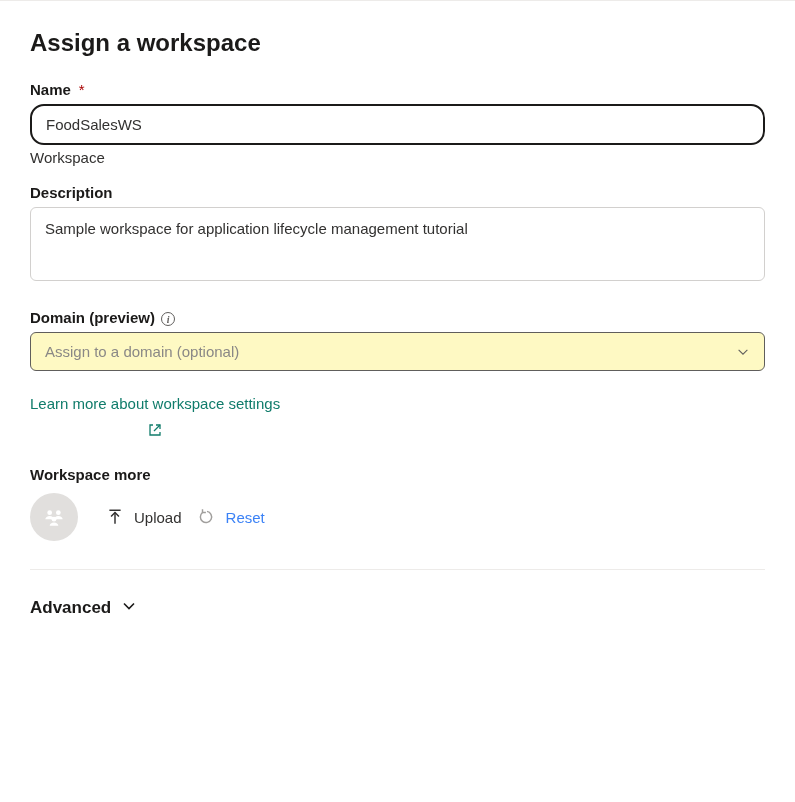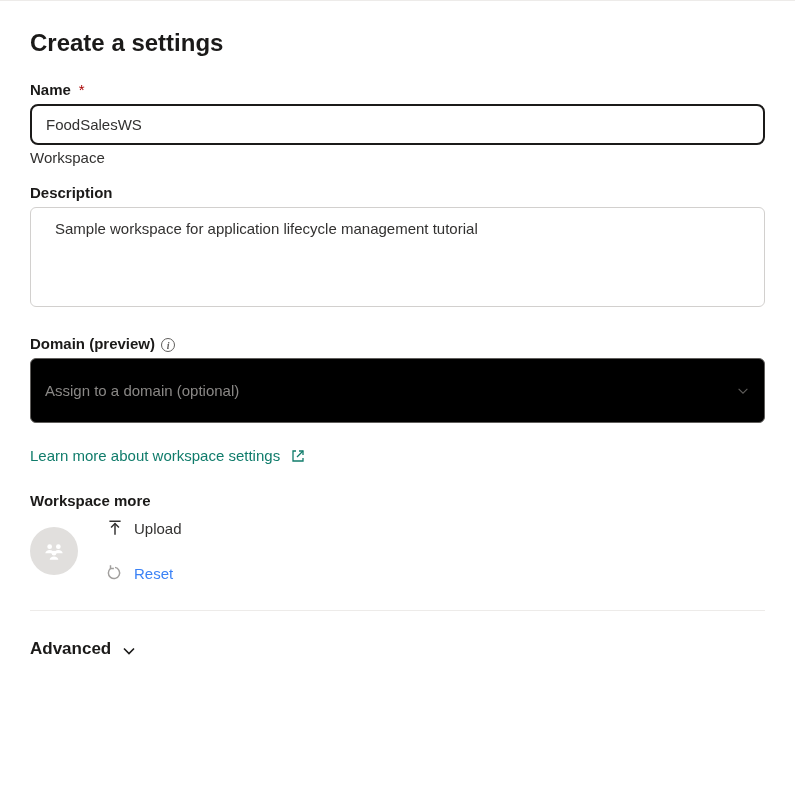--- a/index.html
+++ b/index.html
@@ -47,51 +47,51 @@
       font-style: italic;
       font-family: serif;
       color: #605e5c;
       cursor: default;
     }
     .name-input {
       width: 100%;
       padding: 10px 14px;
       font-size: 15px;
       border: 2px solid #1b1a19;
-      border-radius: 8px;
+      border-radius: 14px;
       outline: none;
       color: #323130;
       background: #fff;
     }
     .status-text {
       font-size: 15px;
       color: #323130;
       margin-top: 4px;
       margin-bottom: 18px;
     }
     .desc-input {
       width: 100%;
-      padding: 12px 24px;
+      padding: 12px 14px;
       font-size: 15px;
       border: 1px solid #d2d0ce;
       border-radius: 6px;
       outline: none;
       color: #323130;
       resize: none;
-      height: 100px;
+      height: 74px;
       font-family: inherit;
       margin-bottom: 24px;
     }
     .dropdown {
       width: 100%;
-      padding: 23px 14px;
+      padding: 10px 14px;
       font-size: 15px;
       border: 1px solid #605e5c;
       border-radius: 6px;
-      background: #000000;
+      background: #fef9c3;
       color: #8a8886;
       display: flex;
       justify-content: space-between;
       align-items: center;
       cursor: pointer;
       margin-bottom: 24px;
     }
     .chevron-down {
       width: 14px;
       height: 14px;
@@ -99,20 +99,21 @@
     }
     .learn-link {
       display: inline-flex;
       align-items: center;
       gap: 10px;
       color: #107c6b;
       font-size: 15px;
       text-decoration: none;
       cursor: pointer;
       margin-bottom: 28px;
+      flex-direction: column;
     }
     .external-icon {
       width: 16px;
       height: 16px;
     }
     .workspace-image-row {
       display: flex;
       align-items: center;
       gap: 28px;
       margin-top: 10px;
@@ -128,22 +129,21 @@
       justify-content: center;
       flex-shrink: 0;
     }
     .avatar-circle svg {
       width: 26px;
       height: 26px;
       fill: #fff;
     }
     .image-actions {
       display: flex;
-      flex-direction: column;
-      gap: 27px;
+      gap: 16px;
     }
     .action-btn {
       display: flex;
       align-items: center;
       gap: 10px;
       font-size: 15px;
       cursor: pointer;
       color: #323130;
     }
     .action-btn.disabled {
@@ -154,34 +154,34 @@
       width: 18px;
       height: 18px;
     }
     .divider {
       border: none;
       border-top: 1px solid #edebe9;
       margin-bottom: 28px;
     }
     .advanced-toggle {
       display: inline-flex;
-      align-items: flex-end;
+      align-items: flex-start;
       gap: 10px;
       font-size: 17px;
       font-weight: 600;
       color: #1b1a19;
       cursor: pointer;
     }
   </style>
 </head>
 <body>
 
 
 
-<h1 class="page-title">Create a settings</h1>
+<h1 class="page-title">Assign a workspace</h1>
 
 
 <div class="field-label">
   <span>Name</span>
   <span class="required-star">*</span>
 </div>
 <input class="name-input" type="text" value="FoodSalesWS" style="">
 <div class="status-text">Workspace</div>
 
 

